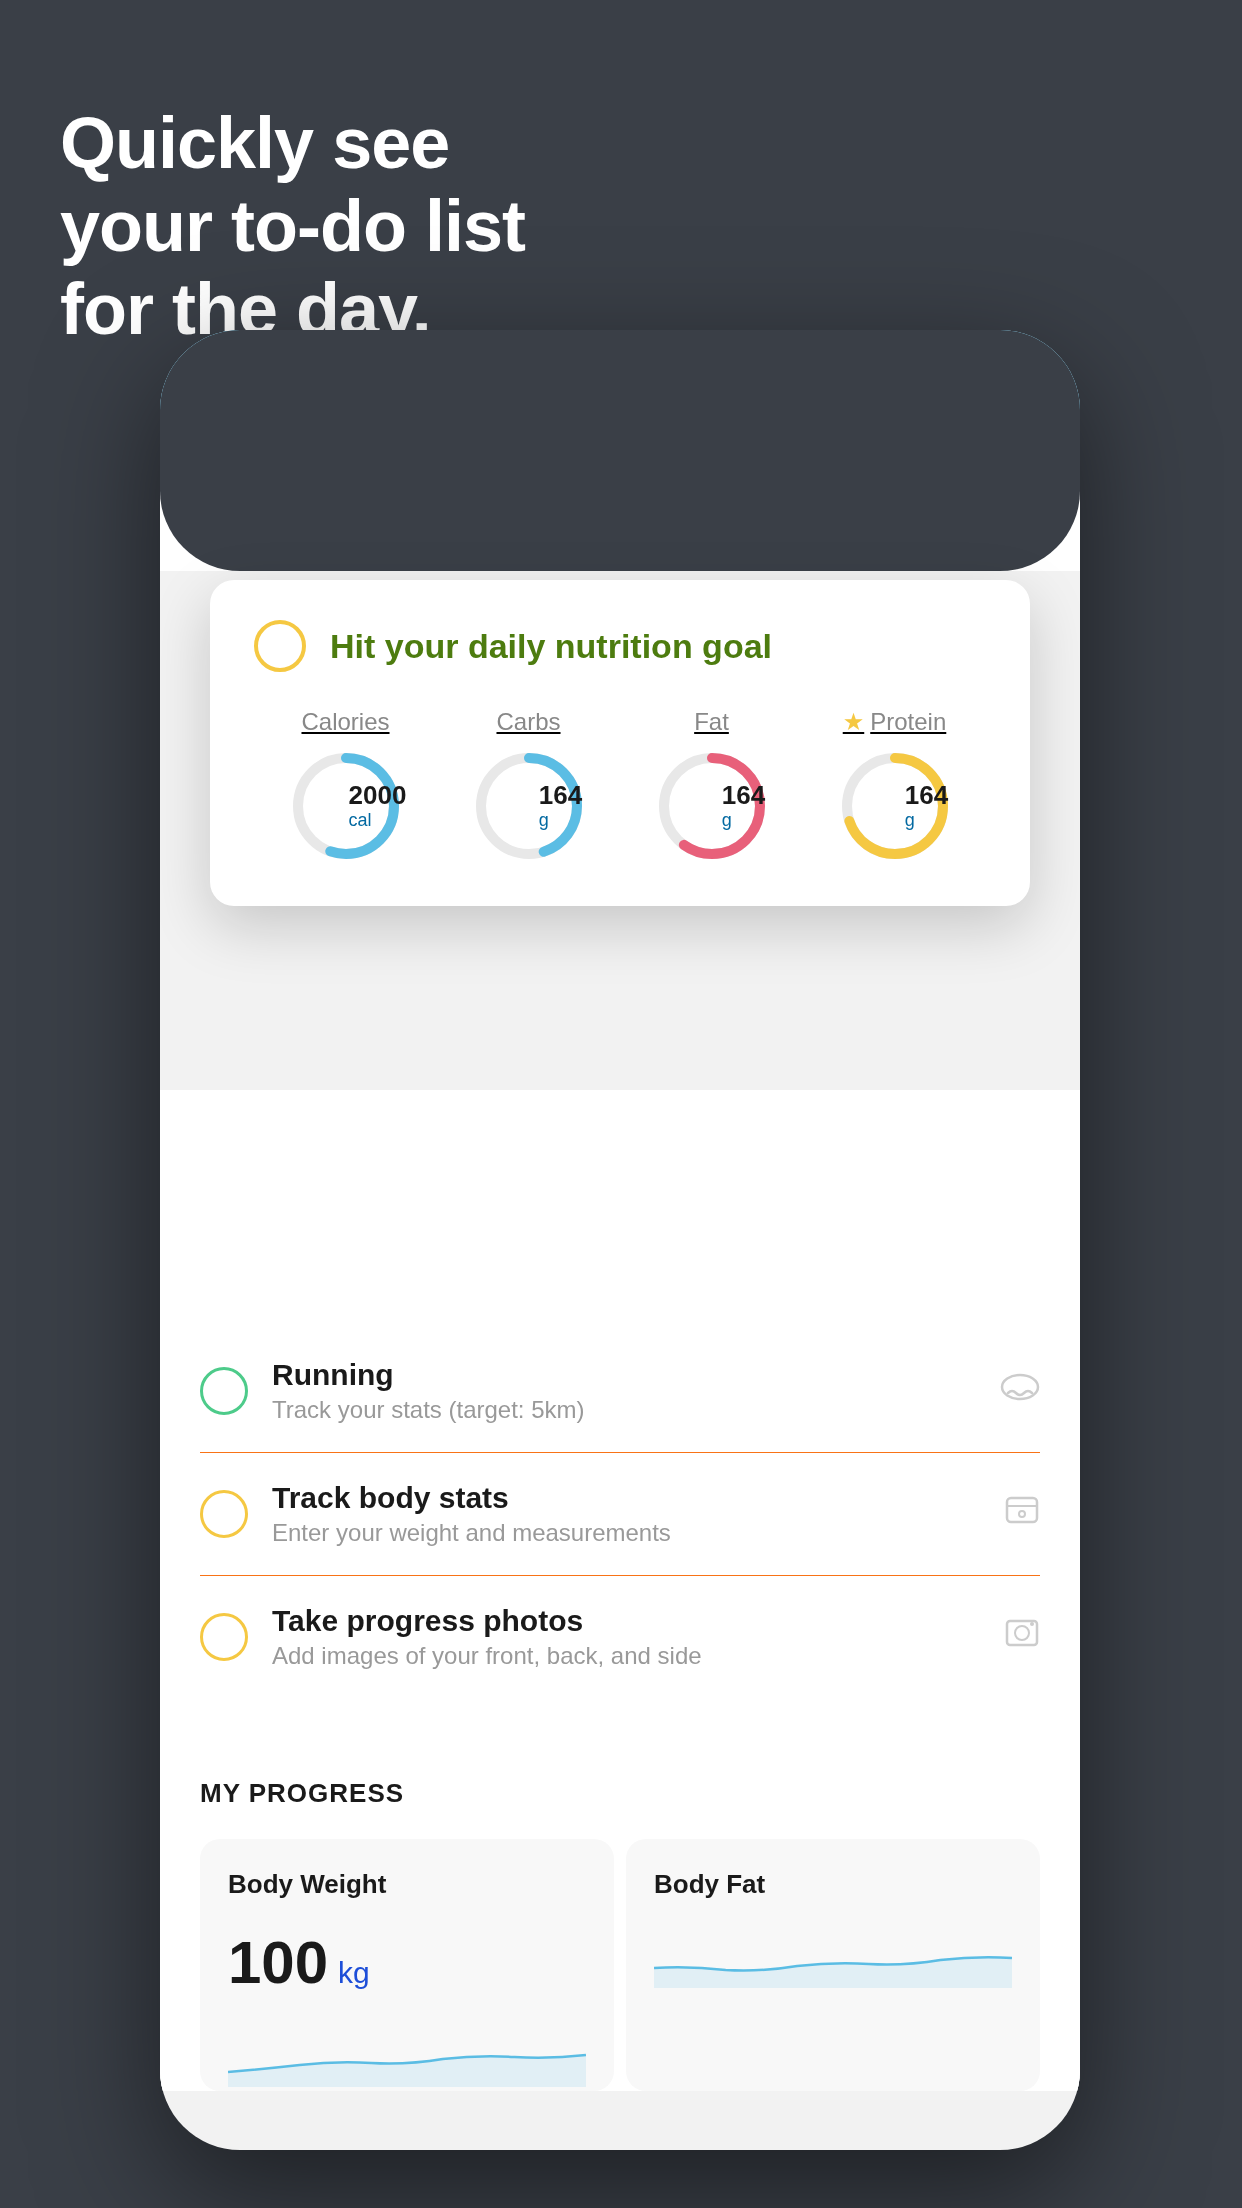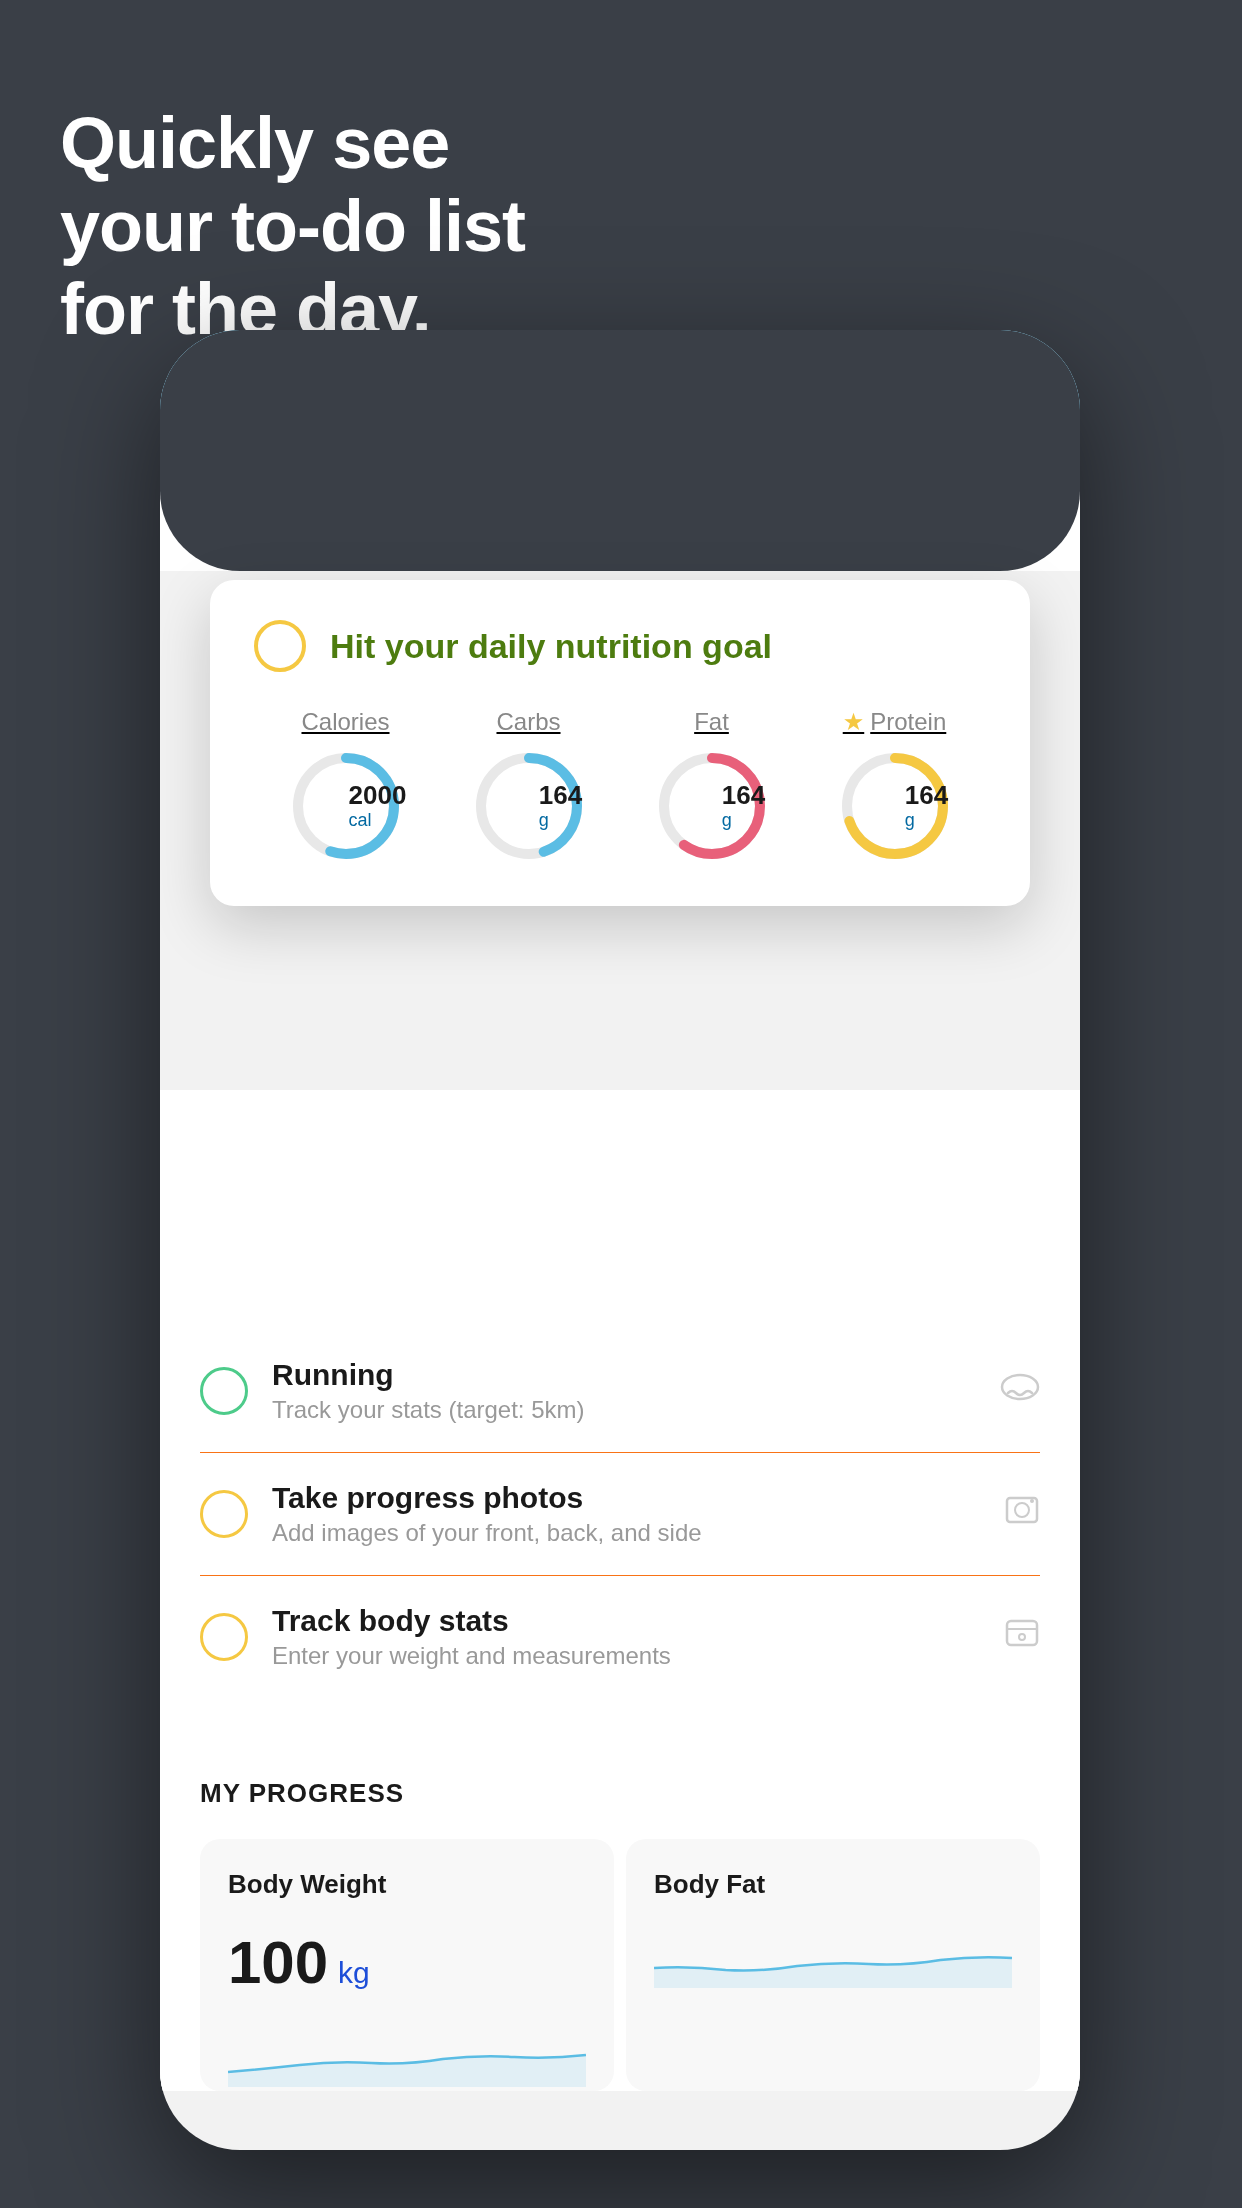--- a/index.html
+++ b/index.html
@@ -520,54 +520,54 @@
               <ellipse cx="20" cy="16" rx="18" ry="12" stroke="#ccc" stroke-width="2.5" fill="none"></ellipse>
               <path d="M8 22 Q12 18 16 22 Q20 26 24 22 Q28 18 32 22" stroke="#ccc" stroke-width="2.5" fill="none" stroke-linecap="round"></path>
             </svg>
           </div>
         </div>
 
         <div class="list-item">
           <div class="item-circle yellow"></div>
           <div class="item-text">
             <div class="item-title">
+              <span>Track body stats</span>
+            </div>
+            <div class="item-subtitle">
+              <span>Enter your weight and measurements</span>
+            </div>
+          </div>
+          <div class="item-icon">
+            <svg width="36" height="36" viewBox="0 0 36 36" fill="none">
+              <rect x="3" y="6" width="30" height="24" rx="4" stroke="#ccc" stroke-width="2.5" fill="none"></rect>
+              <path d="M3 14h30" stroke="#ccc" stroke-width="2"></path>
+              <circle cx="18" cy="22" r="3" stroke="#ccc" stroke-width="2" fill="none"></circle>
+            </svg>
+          </div>
+        </div>
+
+        <div class="list-item">
+          <div class="item-circle yellow"></div>
+          <div class="item-text">
+            <div class="item-title">
               <span>Take progress photos</span>
             </div>
             <div class="item-subtitle">
               <span>Add images of your front, back, and side</span>
             </div>
           </div>
           <div class="item-icon">
             <svg width="36" height="36" viewBox="0 0 36 36" fill="none">
               <rect x="3" y="6" width="30" height="24" rx="3" stroke="#ccc" stroke-width="2.5" fill="none"></rect>
               <circle cx="18" cy="18" r="7" stroke="#ccc" stroke-width="2" fill="none"></circle>
               <circle cx="28" cy="9" r="2" fill="#ccc"></circle>
             </svg>
           </div>
         </div>
 
-        <div class="list-item">
-          <div class="item-circle yellow"></div>
-          <div class="item-text">
-            <div class="item-title">
-              <span>Track body stats</span>
-            </div>
-            <div class="item-subtitle">
-              <span>Enter your weight and measurements</span>
-            </div>
-          </div>
-          <div class="item-icon">
-            <svg width="36" height="36" viewBox="0 0 36 36" fill="none">
-              <rect x="3" y="6" width="30" height="24" rx="4" stroke="#ccc" stroke-width="2.5" fill="none"></rect>
-              <path d="M3 14h30" stroke="#ccc" stroke-width="2"></path>
-              <circle cx="18" cy="22" r="3" stroke="#ccc" stroke-width="2" fill="none"></circle>
-            </svg>
-          </div>
-        </div>
-
       </div>
 
       <div class="progress-section" style="margin-top:40px;">
         <div class="progress-title">MY PROGRESS</div>
 
         <div class="progress-cards">
 
           <div class="progress-card">
             <div class="progress-card-title">Body Weight</div>
             <div class="progress-value-row">

